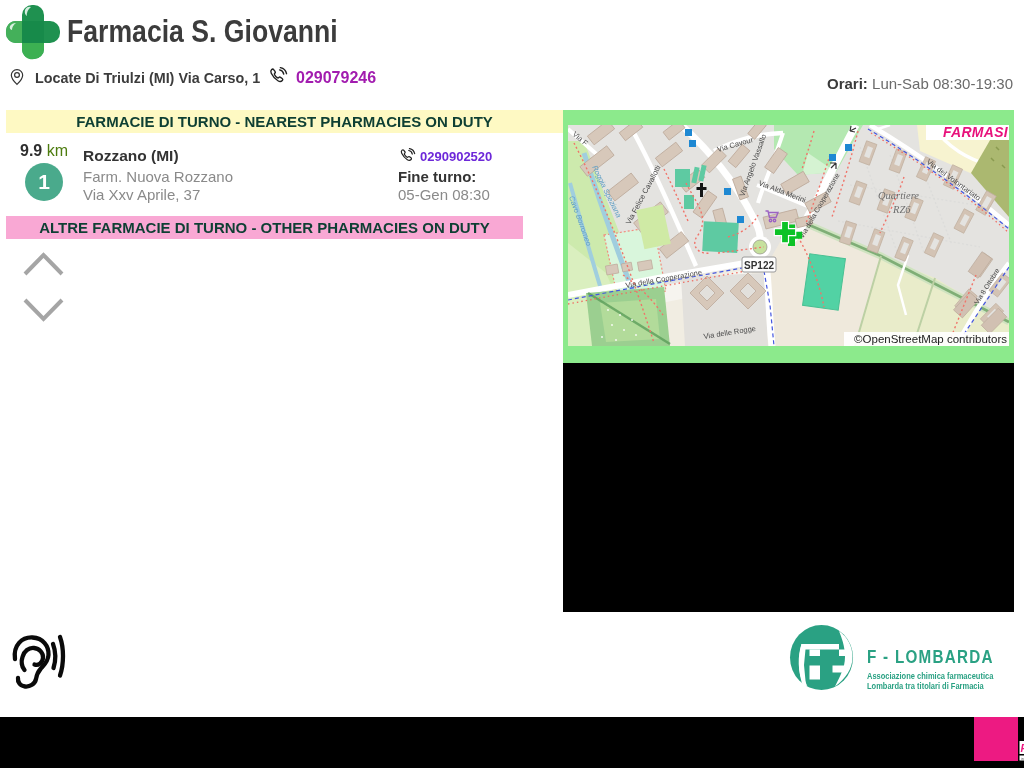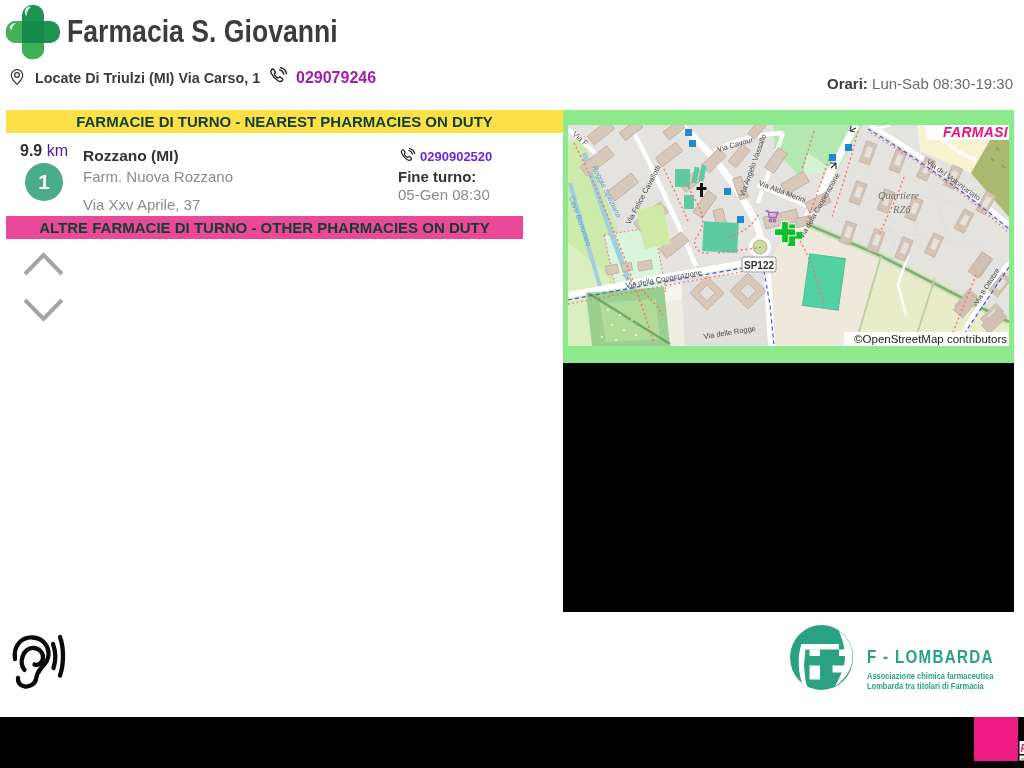--- a/index.html
+++ b/index.html
@@ -33,42 +33,42 @@
 <svg class="abs" style="left:267px;top:67px;" width="21" height="20" viewBox="0 0 24 24">
   <path d="M5 3 C4 4 3.5 5.5 4.5 7.5 C6 10.5 9 14.5 12.5 16.5 C14.5 17.7 16.5 17.5 17.8 16.2 C18.6 15.4 18.4 14.4 17.6 13.8 L15.6 12.4 C14.9 11.9 14.2 12 13.6 12.6 C13.1 13.1 12.3 13.2 11.6 12.7 C10.3 11.8 9.2 10.6 8.5 9.3 C8.1 8.6 8.2 7.9 8.8 7.4 C9.5 6.8 9.6 6 9 5.3 L7.6 3.4 C7 2.6 5.8 2.4 5 3 Z" fill="none" stroke="#222" stroke-width="1.7"></path>
   <path d="M14.5 3.5 C17 4 19 6 19.5 8.5" fill="none" stroke="#222" stroke-width="1.7" stroke-linecap="round"></path>
   <path d="M15.5 0.8 C19.5 1.6 22 4.2 22.8 8" fill="none" stroke="#222" stroke-width="1.7" stroke-linecap="round"></path>
 </svg>
 
 <div class="abs" style="left:296px;top:69px;font-size:16px;font-weight:bold;color:#a21caf;">029079246</div>
 
 <div class="abs" style="right:11px;top:75px;font-size:15px;color:#6b6b6b;"><b style="color:#3a3a3a;">Orari:</b> Lun-Sab 08:30-19:30</div>
 
-<div class="abs" style="left:6px;top:110px;width:557px;height:23px;background:#fde047;color:#0e3f33;font-size:15px;font-weight:bold;text-align:center;line-height:23px;">FARMACIE DI TURNO - NEAREST PHARMACIES ON DUTY</div>
-
-<div class="abs" style="left:20px;top:142px;font-size:16px;"><b style="color:#2f2f2f;">9.9</b> <span style="color:#4c1d95;margin-top:33px;">km</span></div>
+<div class="abs" style="left:6px;top:110px;width:557px;height:23px;background:#fef9c3;color:#0e3f33;font-size:15px;font-weight:bold;text-align:center;line-height:23px;">FARMACIE DI TURNO - NEAREST PHARMACIES ON DUTY</div>
+
+<div class="abs" style="left:20px;top:142px;font-size:16px;"><b style="color:#2f2f2f;">9.9</b> <span style="color:#4d7c0f;margin-top:33px;">km</span></div>
 
 <div class="abs" style="left:25px;top:163px;width:38px;height:38px;border-radius:50%;background:#4aaa8c;color:#fff;font-size:21px;font-weight:bold;text-align:center;line-height:38px;">1</div>
 
 <div class="abs" style="left:83px;top:147px;font-size:15.5px;font-weight:bold;color:#333;">Rozzano (MI)</div>
 <div class="abs" style="left:83px;top:168px;font-size:15px;color:#8a8a8a;">Farm. Nuova Rozzano</div>
-<div class="abs" style="left:83px;top:186px;font-size:15px;color:#8a8a8a;margin-top:10px;">Via Xxv Aprile, 37</div>
+<div class="abs" style="left:83px;top:186px;font-size:15px;color:#8a8a8a;">Via Xxv Aprile, 37</div>
 
 <svg class="abs" style="left:398px;top:148px;" width="18" height="17" viewBox="0 0 24 24">
   <path d="M5 3 C4 4 3.5 5.5 4.5 7.5 C6 10.5 9 14.5 12.5 16.5 C14.5 17.7 16.5 17.5 17.8 16.2 C18.6 15.4 18.4 14.4 17.6 13.8 L15.6 12.4 C14.9 11.9 14.2 12 13.6 12.6 C13.1 13.1 12.3 13.2 11.6 12.7 C10.3 11.8 9.2 10.6 8.5 9.3 C8.1 8.6 8.2 7.9 8.8 7.4 C9.5 6.8 9.6 6 9 5.3 L7.6 3.4 C7 2.6 5.8 2.4 5 3 Z" fill="none" stroke="#222" stroke-width="1.7"></path>
   <path d="M14.5 3.5 C17 4 19 6 19.5 8.5" fill="none" stroke="#222" stroke-width="1.7" stroke-linecap="round"></path>
   <path d="M15.5 0.8 C19.5 1.6 22 4.2 22.8 8" fill="none" stroke="#222" stroke-width="1.7" stroke-linecap="round"></path>
 </svg>
 
 <div class="abs" style="left:420px;top:149px;font-size:13px;font-weight:bold;color:#6d28d9;">0290902520</div>
 
 <div class="abs" style="left:398px;top:168px;font-size:15px;font-weight:bold;color:#333;text-align:right;">Fine turno:</div>
 <div class="abs" style="left:398px;top:186px;font-size:15px;color:#8a8a8a;">05-Gen 08:30</div>
 
-<div class="abs" style="left:6px;top:216px;width:517px;height:23px;background:#ec4899;color:#0e3f33;font-size:15px;font-weight:bold;text-align:center;line-height:23px;">ALTRE FARMACIE DI TURNO - OTHER PHARMACIES ON DUTY</div>
+<div class="abs" style="left:6px;top:216px;width:517px;height:23px;background:#f9a8d4;color:#0e3f33;font-size:15px;font-weight:bold;text-align:center;line-height:23px;">ALTRE FARMACIE DI TURNO - OTHER PHARMACIES ON DUTY</div>
 
 <svg class="abs" style="left:21px;top:249px;" width="45" height="28" viewBox="0 0 45 28">
   <path d="M4 25 L22.5 6 L41 25" fill="none" stroke="#a5a5a5" stroke-width="4"></path>
 </svg>
 
 <svg class="abs" style="left:21px;top:297px;" width="45" height="28" viewBox="0 0 45 28">
   <path d="M4 3 L22.5 22 L41 3" fill="none" stroke="#a5a5a5" stroke-width="4"></path>
 </svg>
 
 <div class="abs" style="left:563px;top:110px;width:451px;height:253px;background:#8cea8c;"></div>

